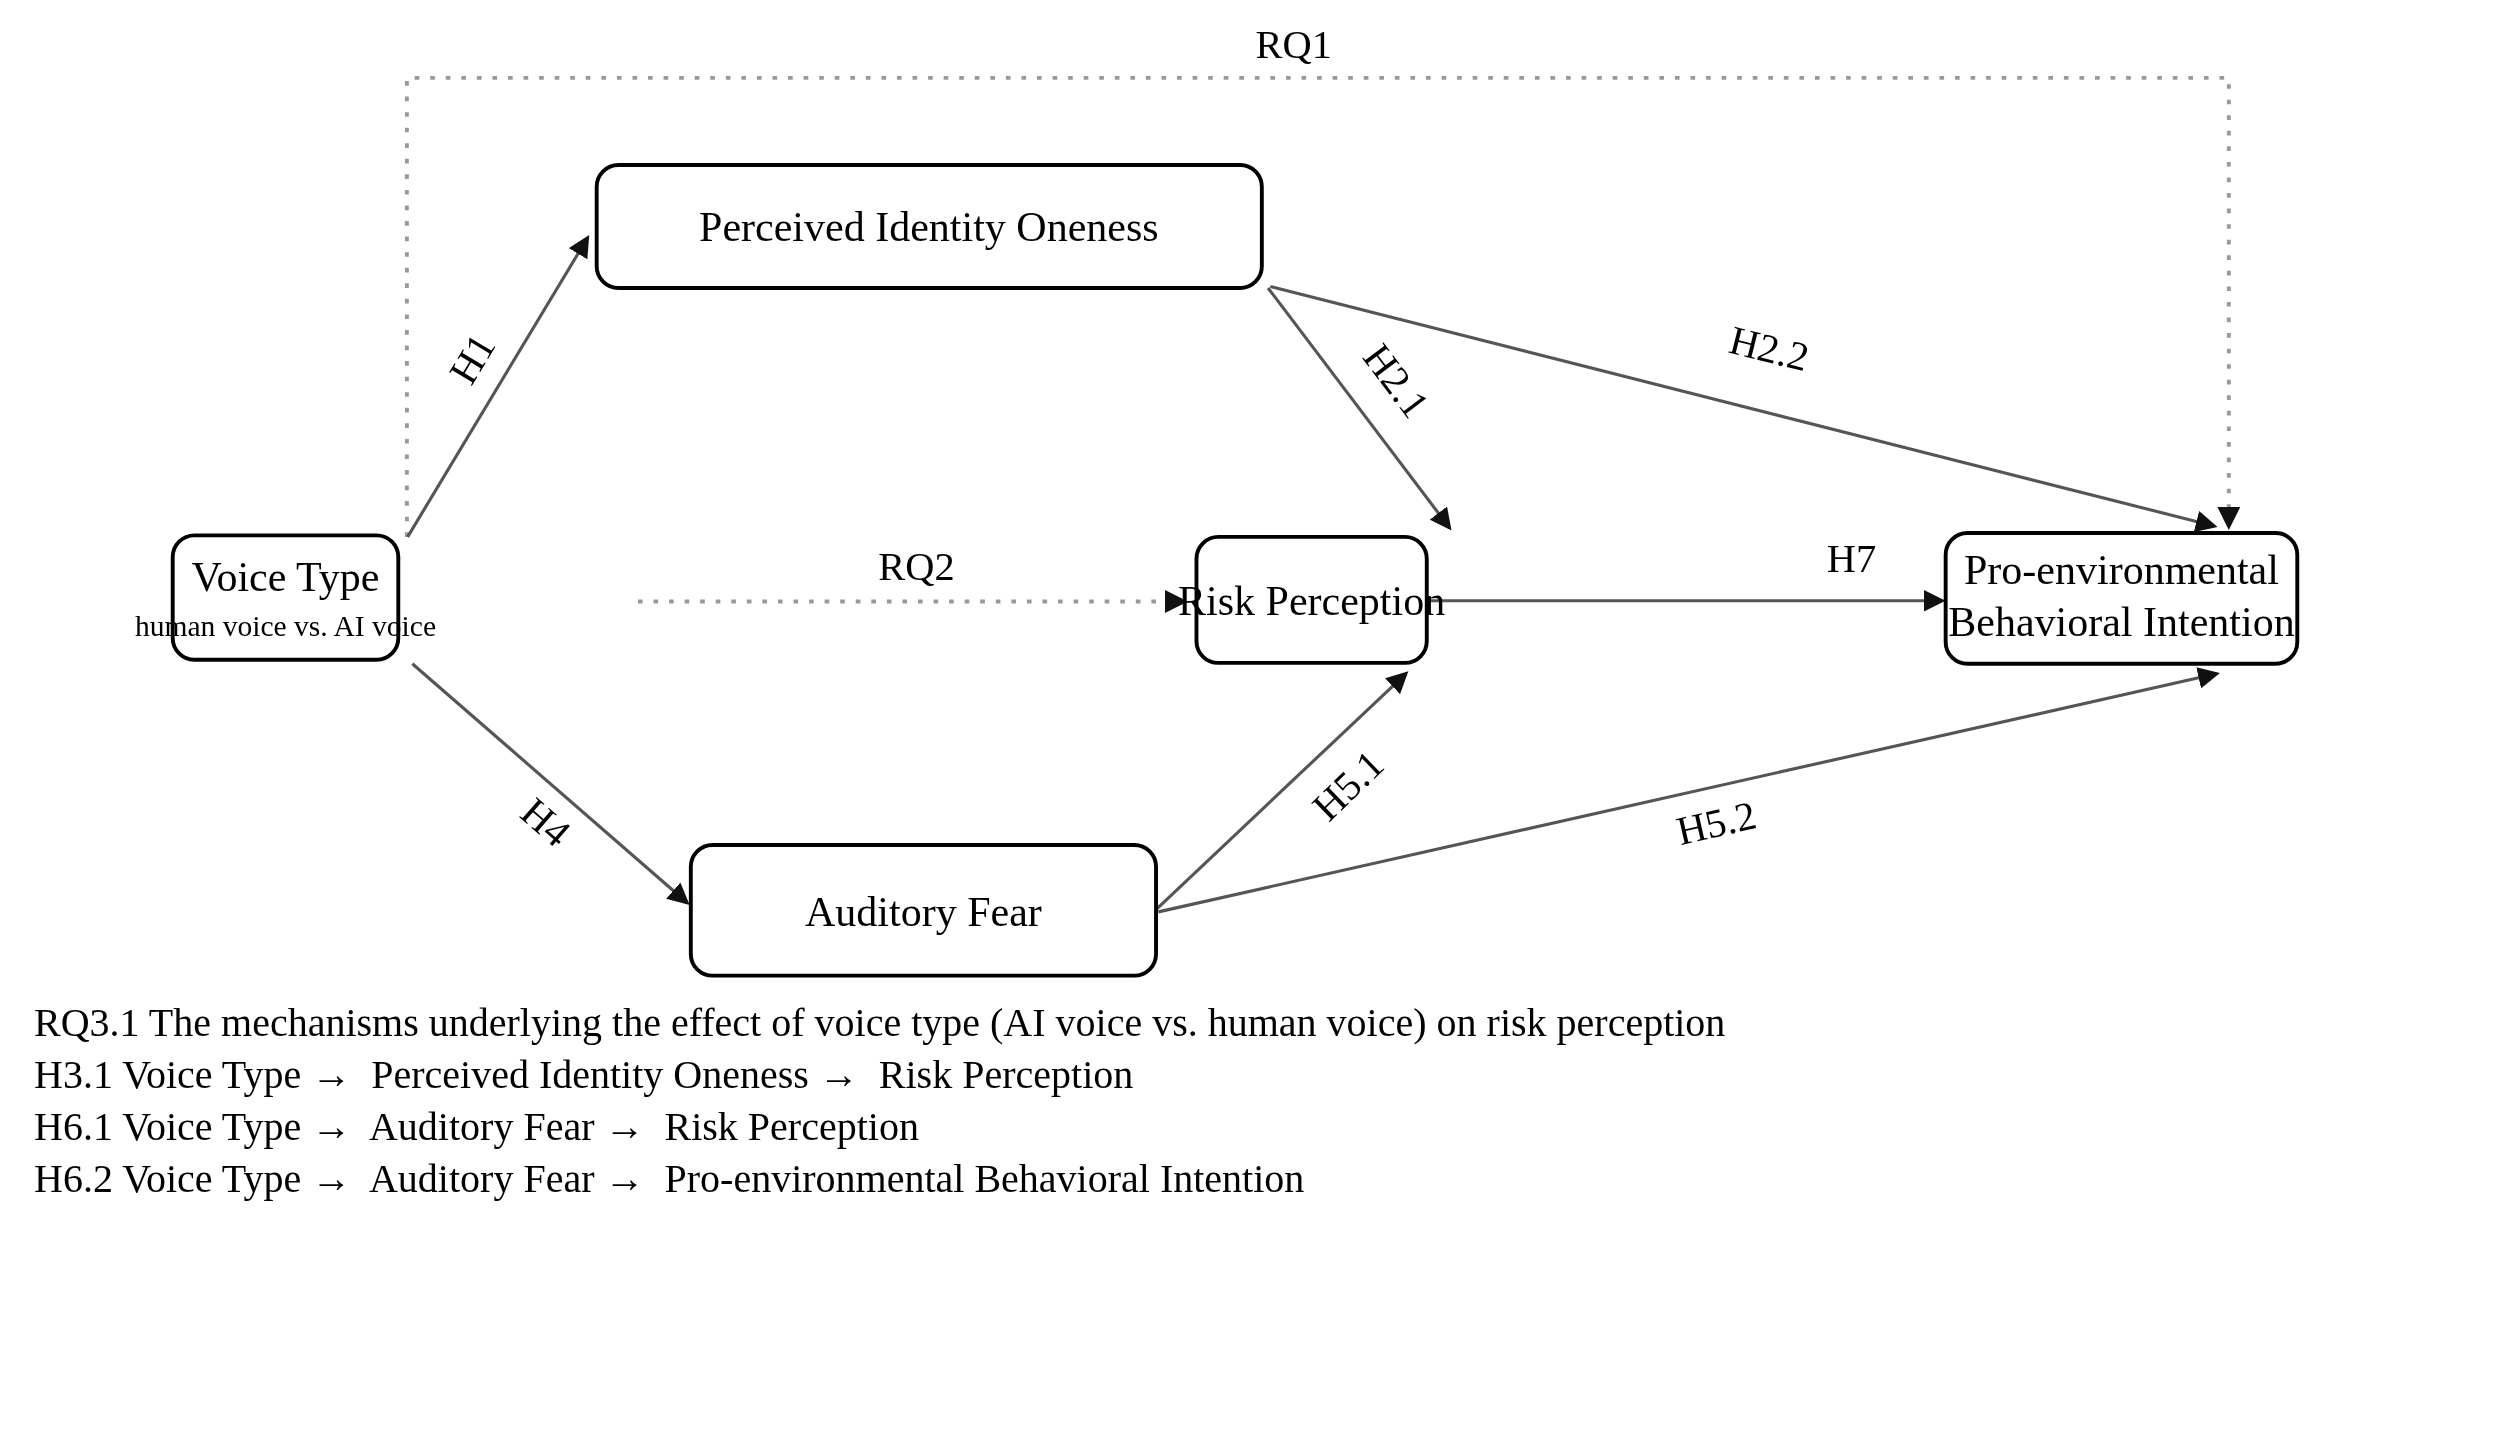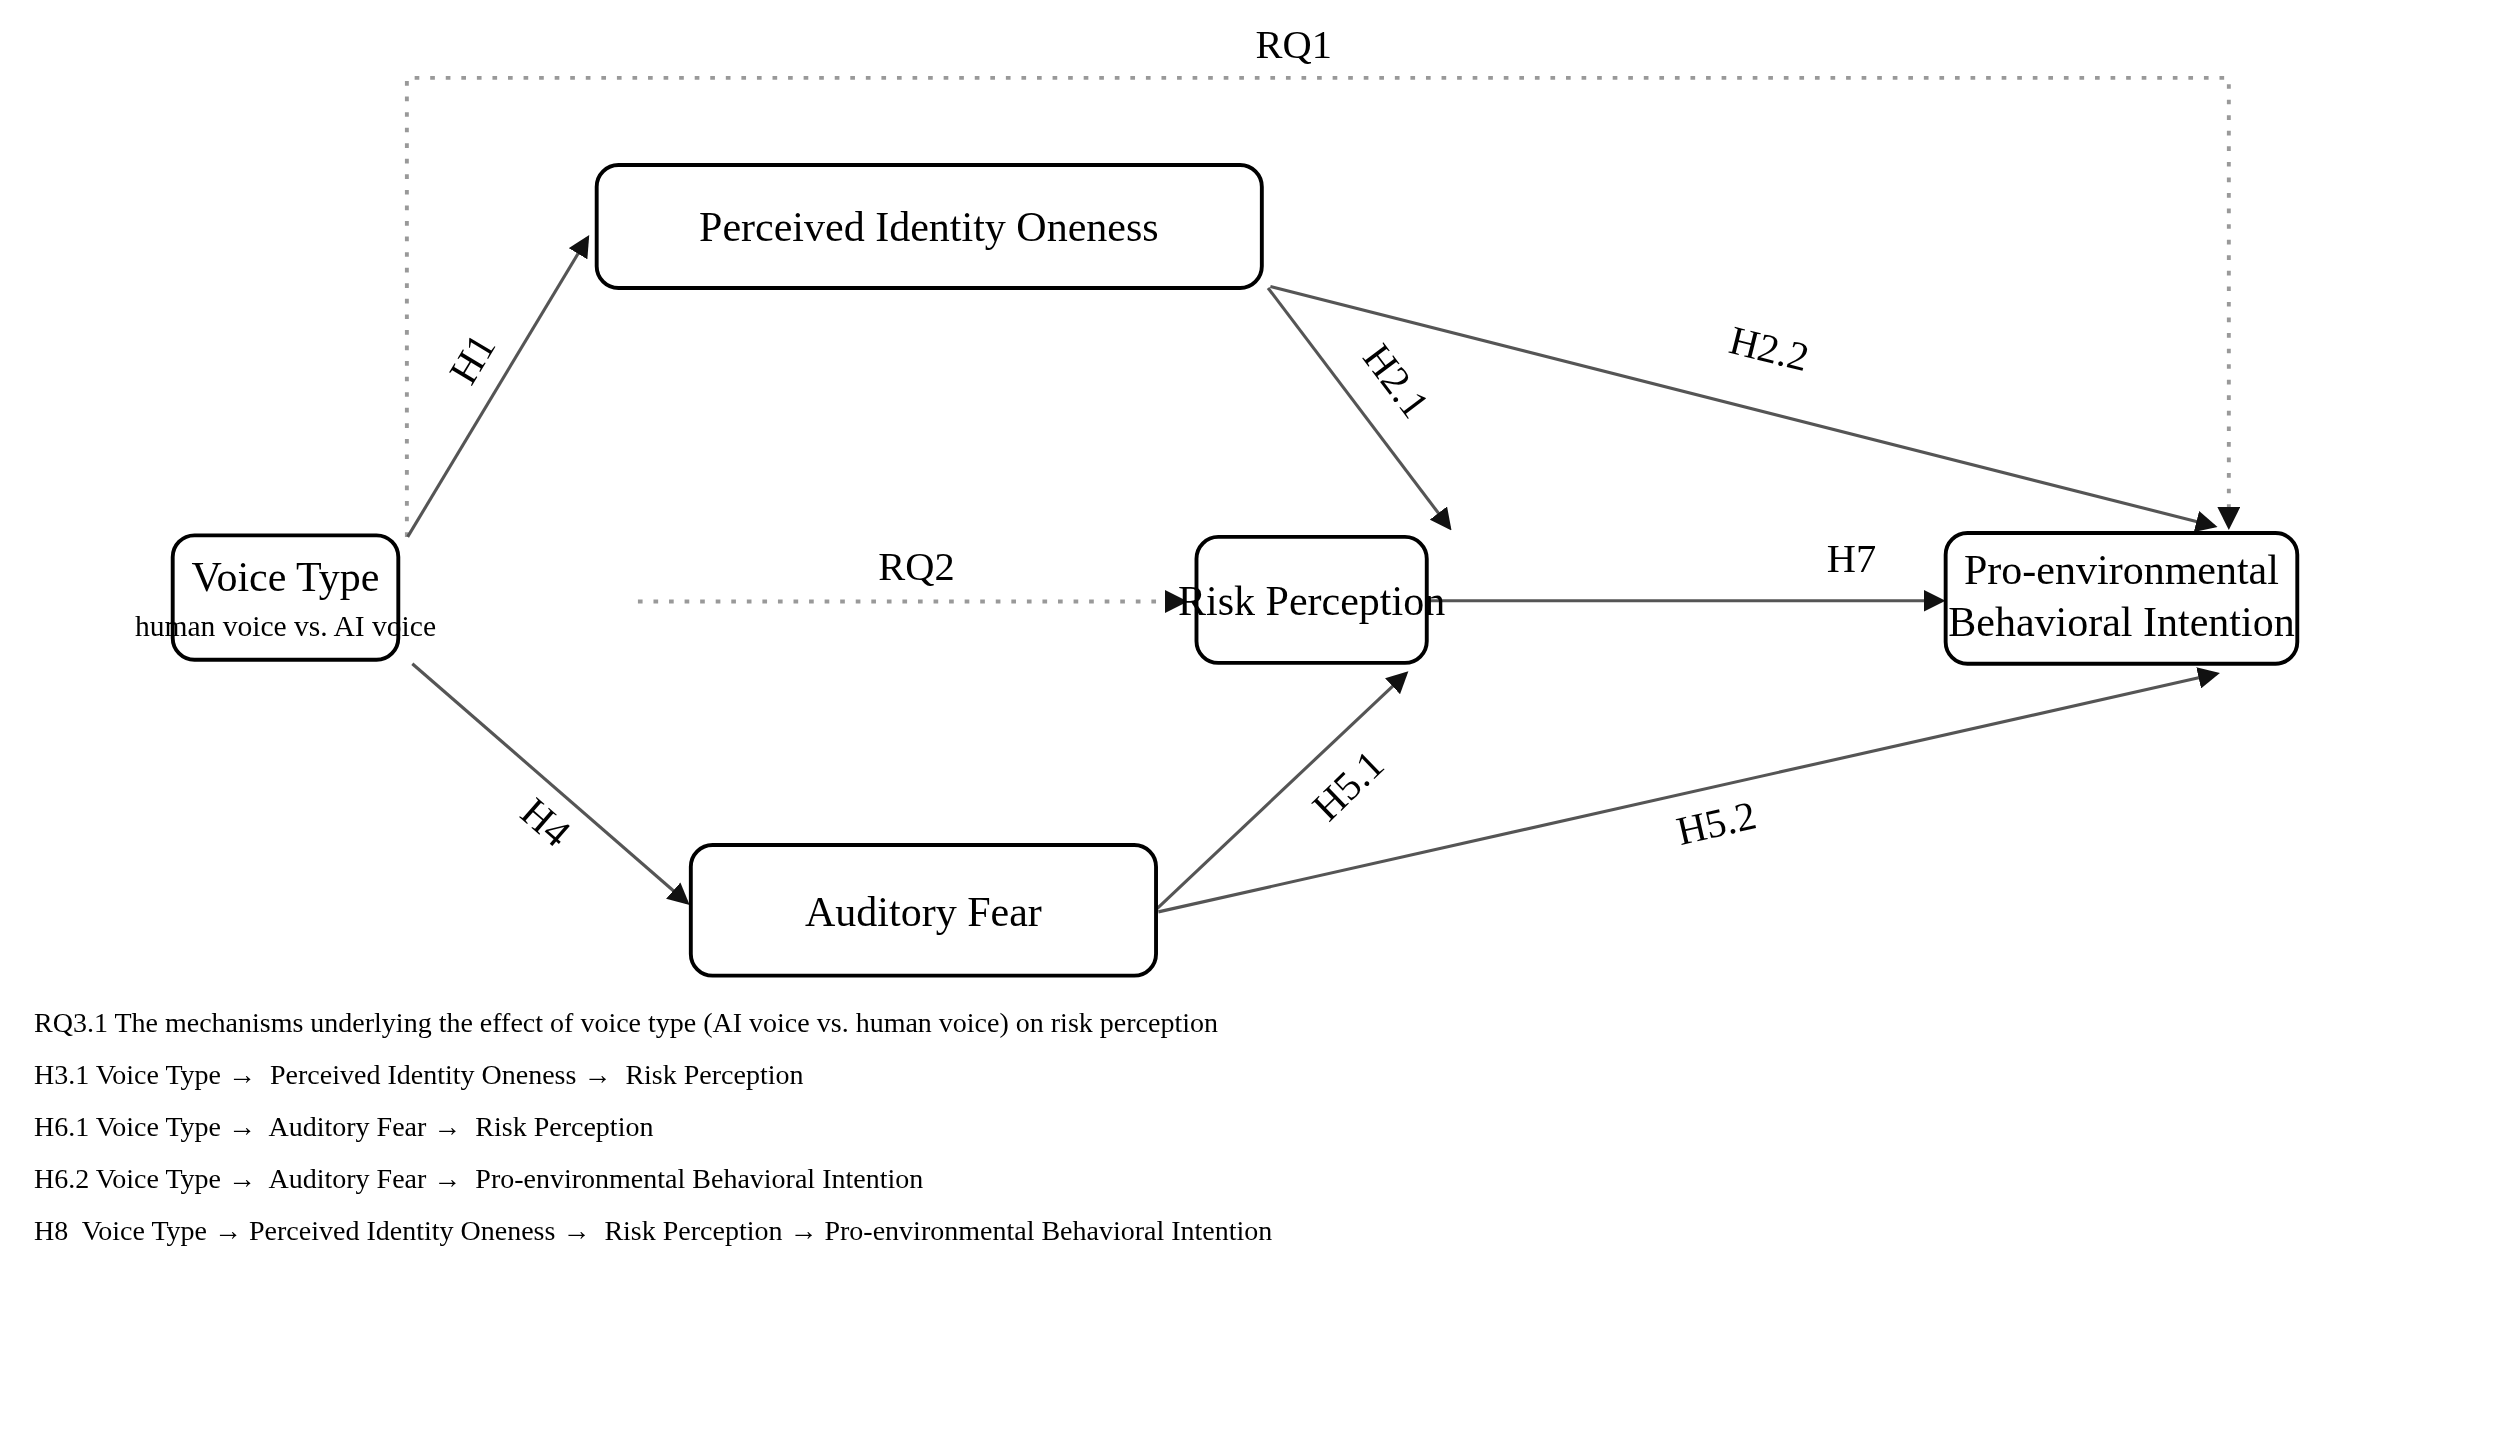--- a/index.html
+++ b/index.html
@@ -61,21 +61,21 @@
     text-anchor: middle;
   }
   #notes {
     position: absolute;
     left: 34px;
     top: 997px;
     width: 2443px;
   }
   .note-line {
     font-family: "Liberation Serif", "DejaVu Serif", serif;
-    font-size: 28px;
+    font-size: 40px;
     line-height: 52px;
     color: #000000;
     white-space: pre;
   }
 </style>
 </head>
 <body>
 
 <div id="page">
 
@@ -152,17 +152,16 @@
 
     <text class="edge-label" x="2210" y="1075" transform="rotate(-13 2210 1075)">H5.2</text>
 
   </svg>
 
   <div id="notes">
     <div class="note-line">RQ3.1 The mechanisms underlying the effect of voice type (AI voice vs. human voice) on risk perception</div>
     <div class="note-line">H3.1 Voice Type →  Perceived Identity Oneness →  Risk Perception</div>
     <div class="note-line">H6.1 Voice Type →  Auditory Fear →  Risk Perception</div>
     <div class="note-line">H6.2 Voice Type →  Auditory Fear →  Pro-environmental Behavioral Intention</div>
-    <div class="note-line">H8  Voice Type → Perceived Identity Oneness →  Risk Perception → Pro-environmental Behavioral Intention</div>
   </div>
 
 </div>
 
 
 </body></html>

